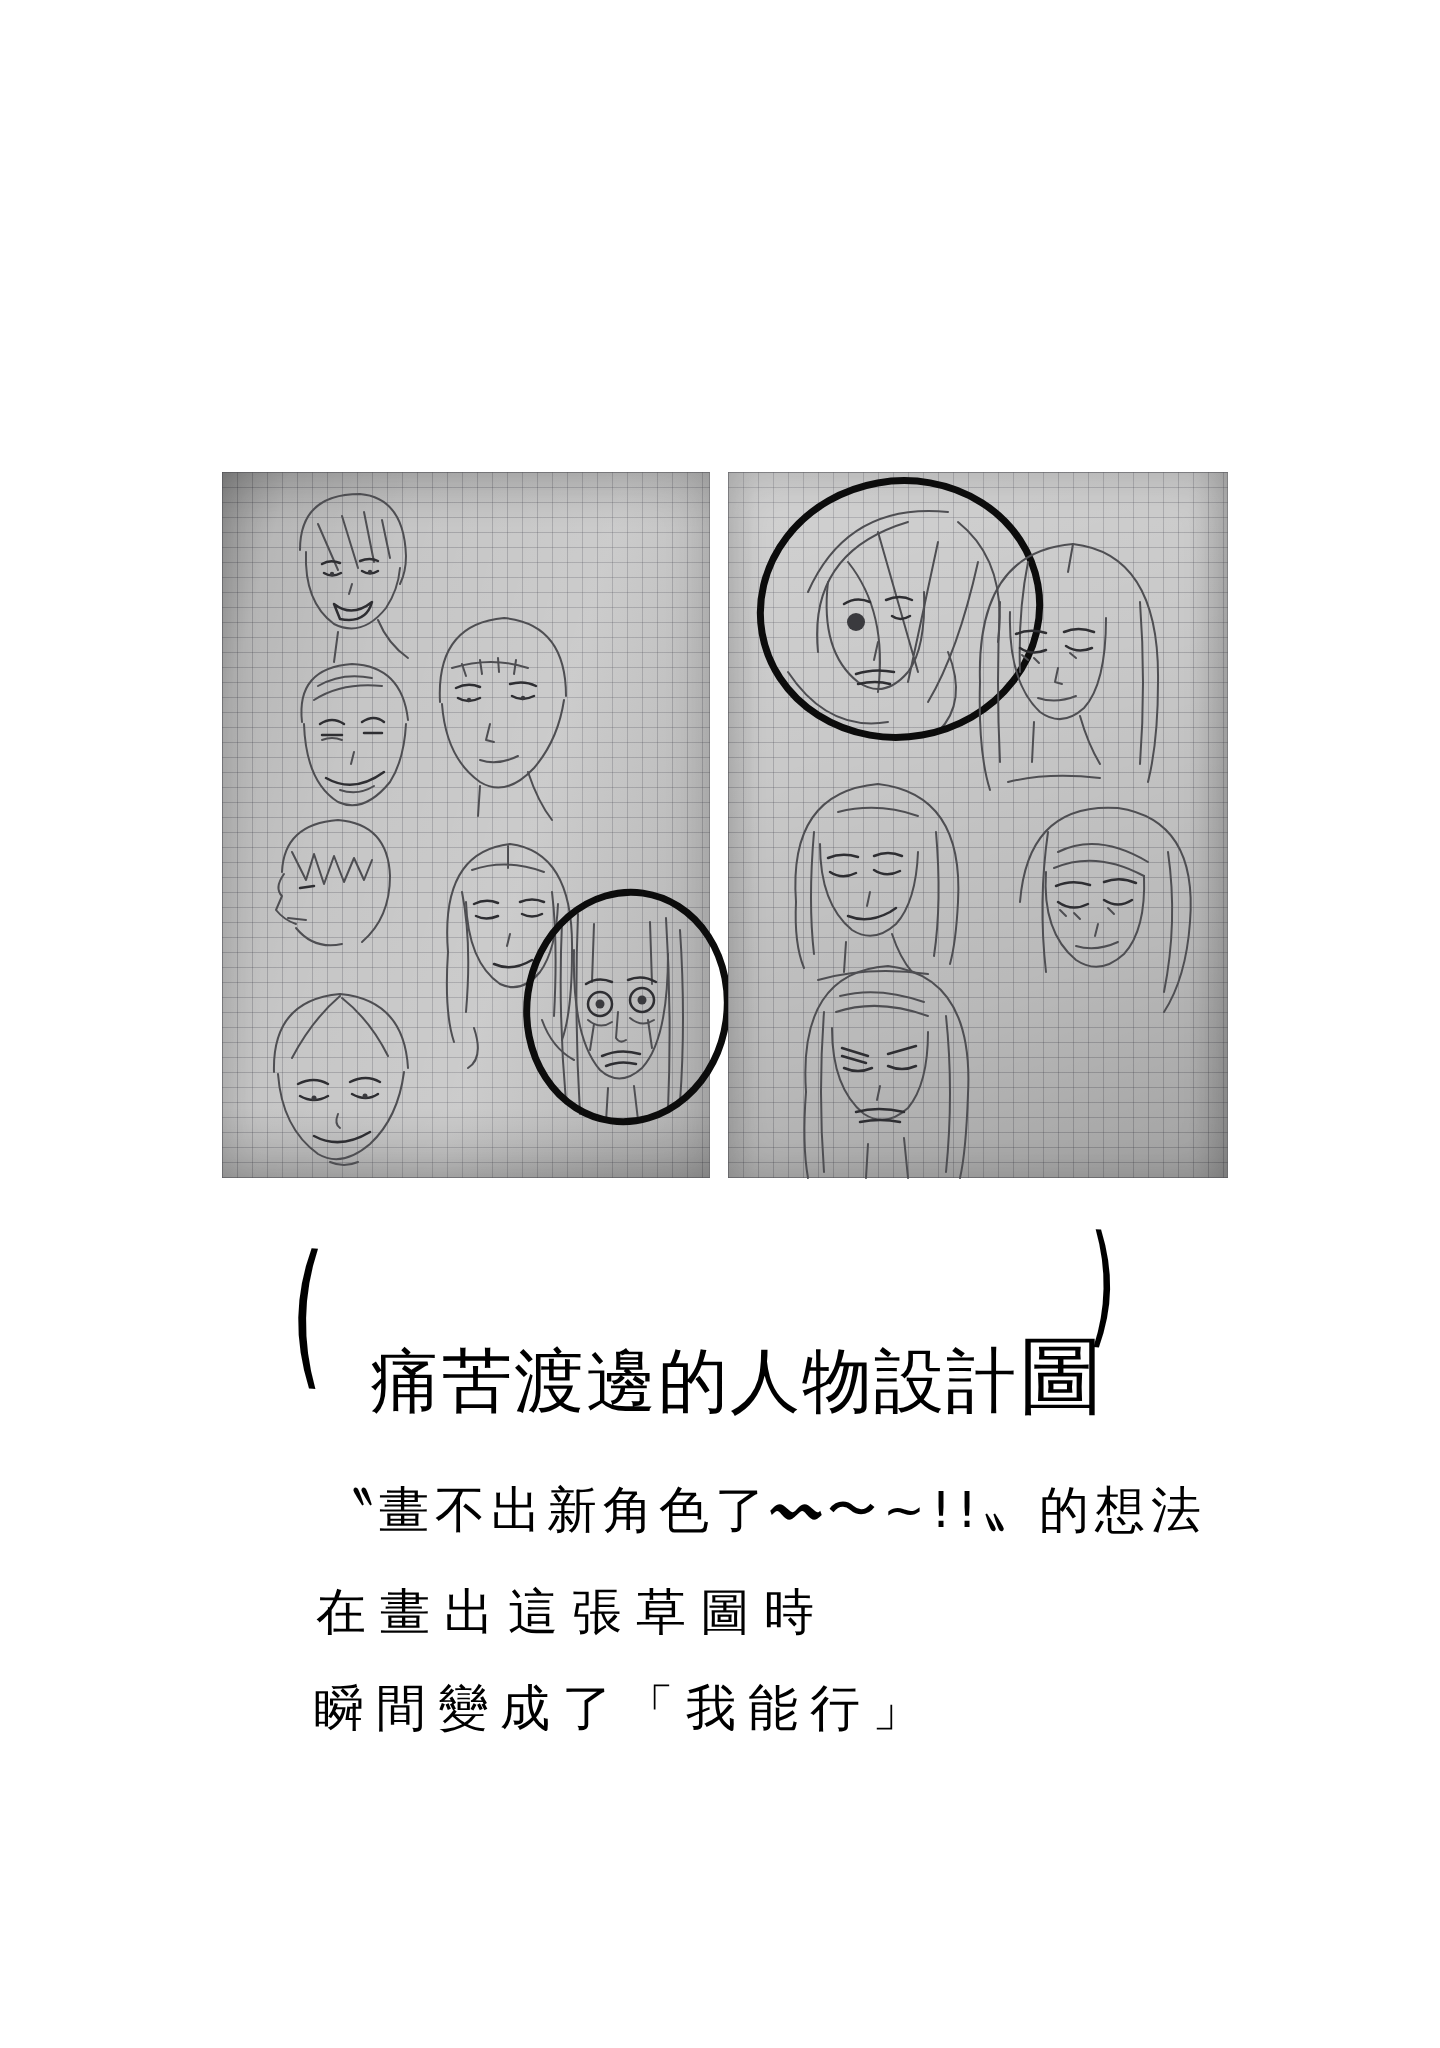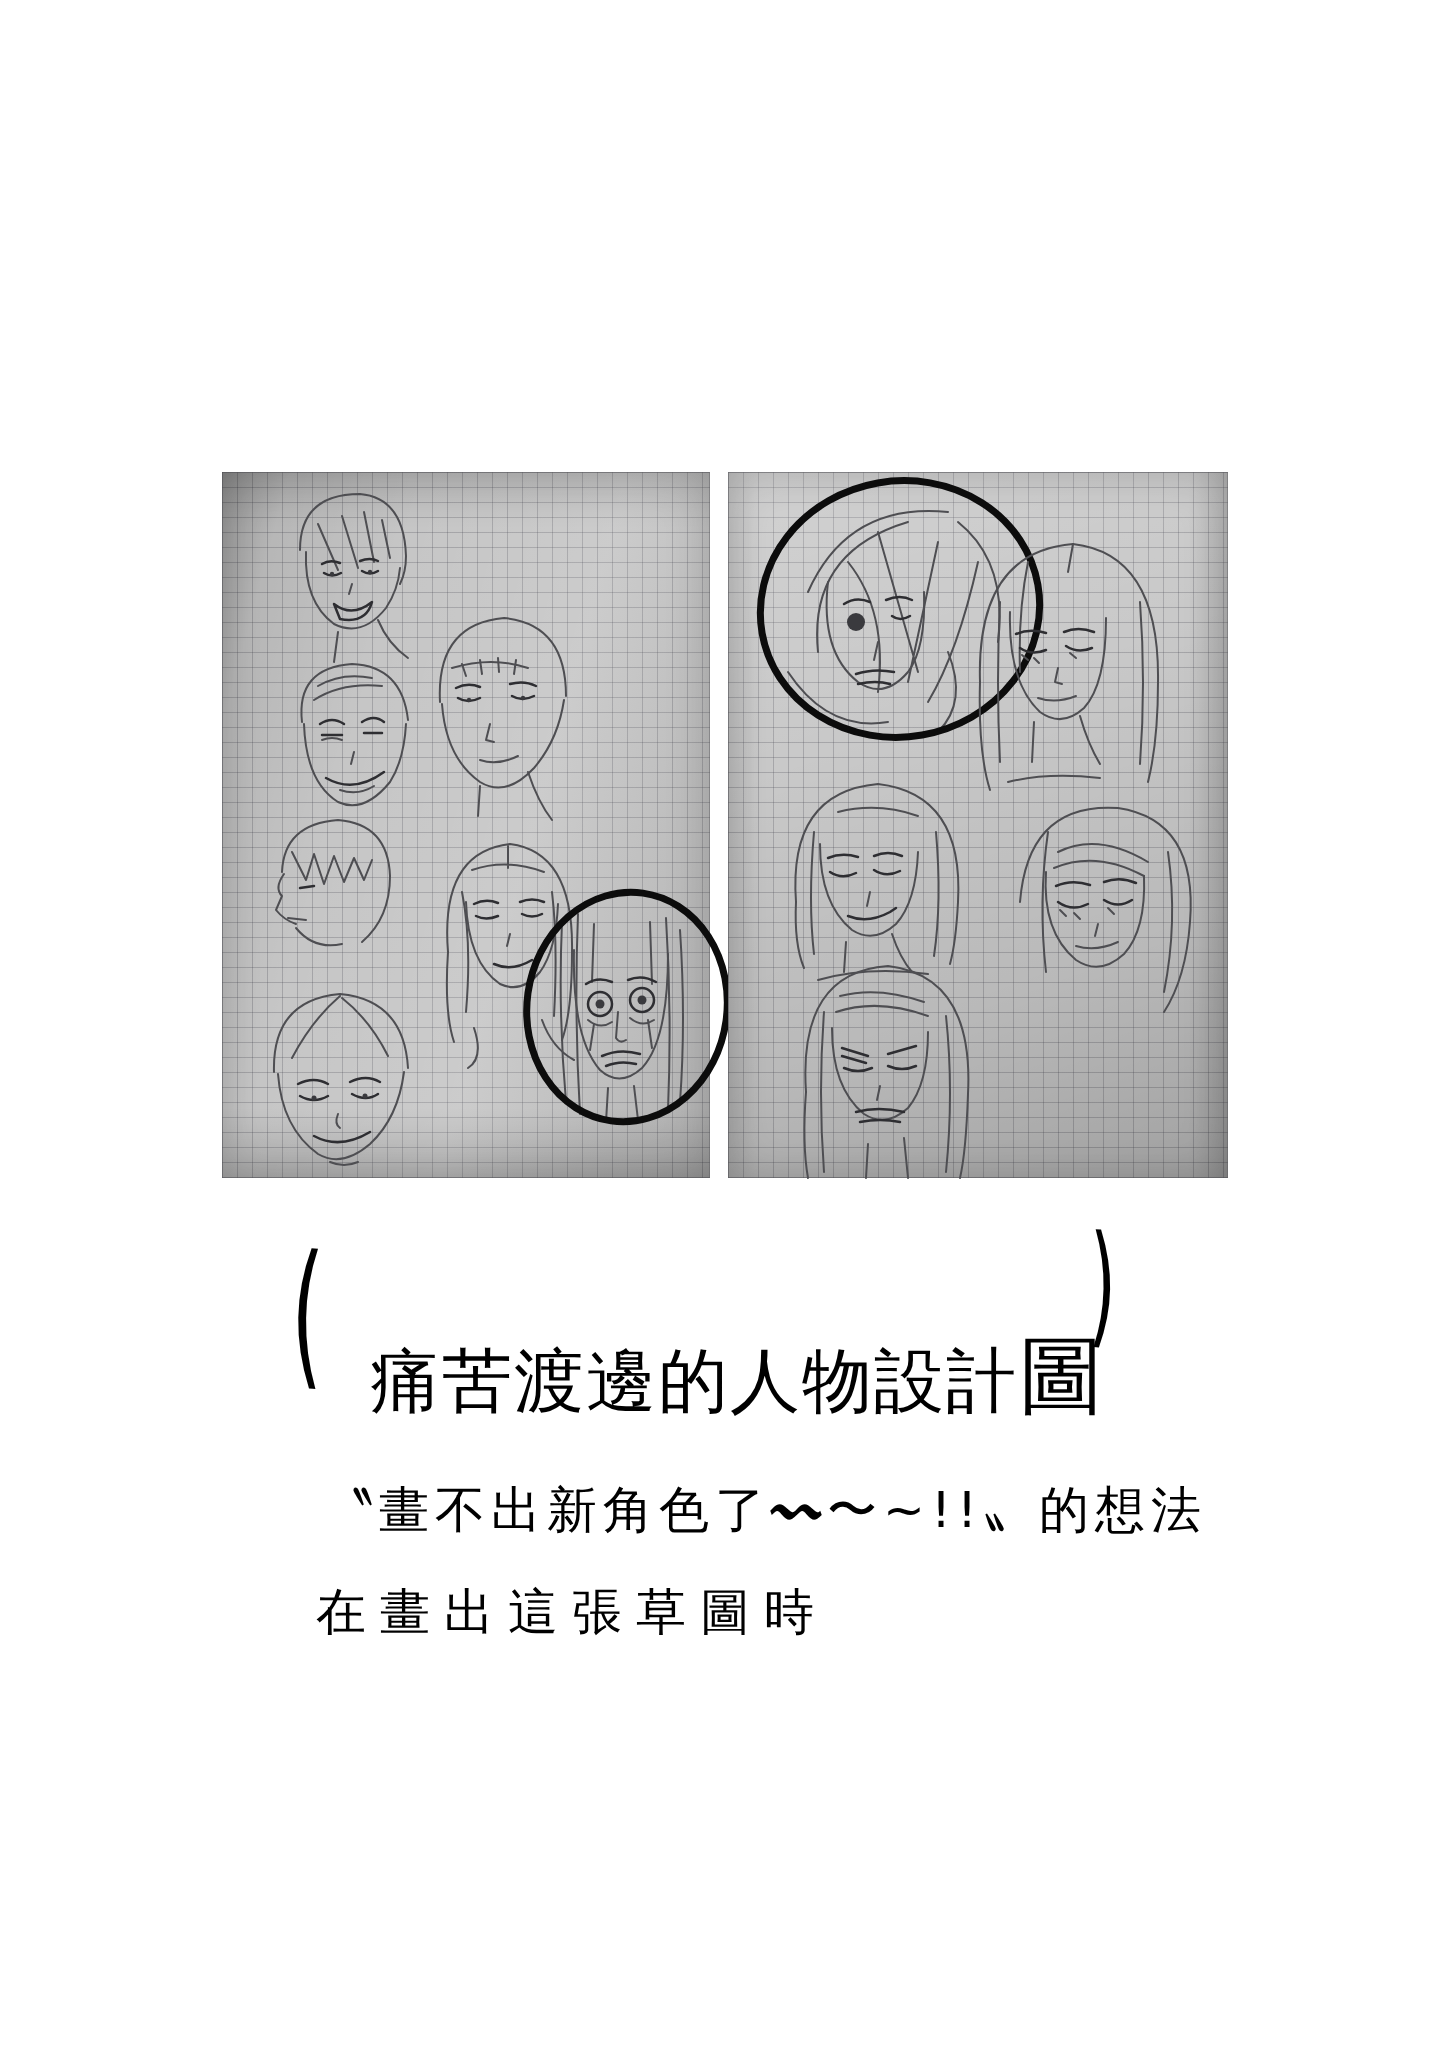--- a/index.html
+++ b/index.html
@@ -231,14 +231,15 @@
       </g>
     </svg>
   </div>
 
   <div class="paren paren-open">(</div>
   <div class="caption-text"><span>痛苦渡邊的人物設計</span><span class="caption-last">圖</span></div>
   <div class="paren paren-close">)</div>
 
   <div class="note note-1">〝畫不出新角色了〰〜~!!〟的想法</div>
   <div class="note note-2">在畫出這張草圖時</div>
+  <div class="note note-3">瞬間變成了「我能行」</div>
 
 </div>
 
 </body></html>

